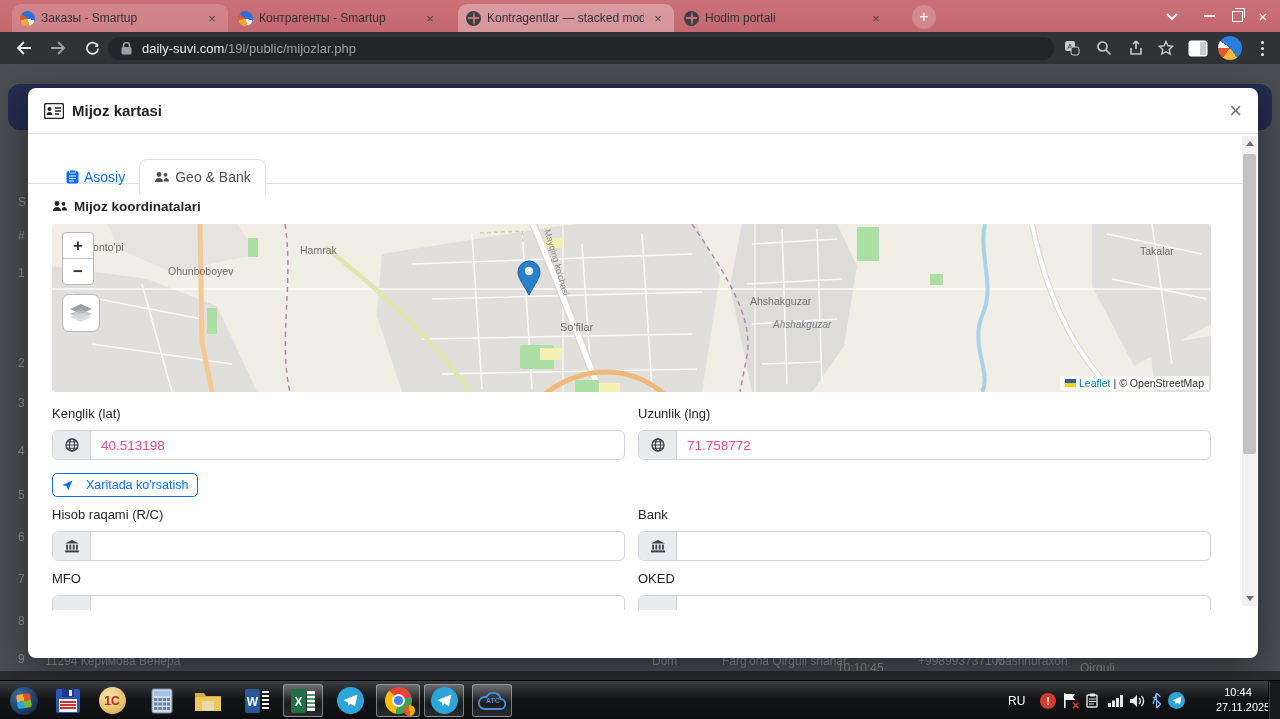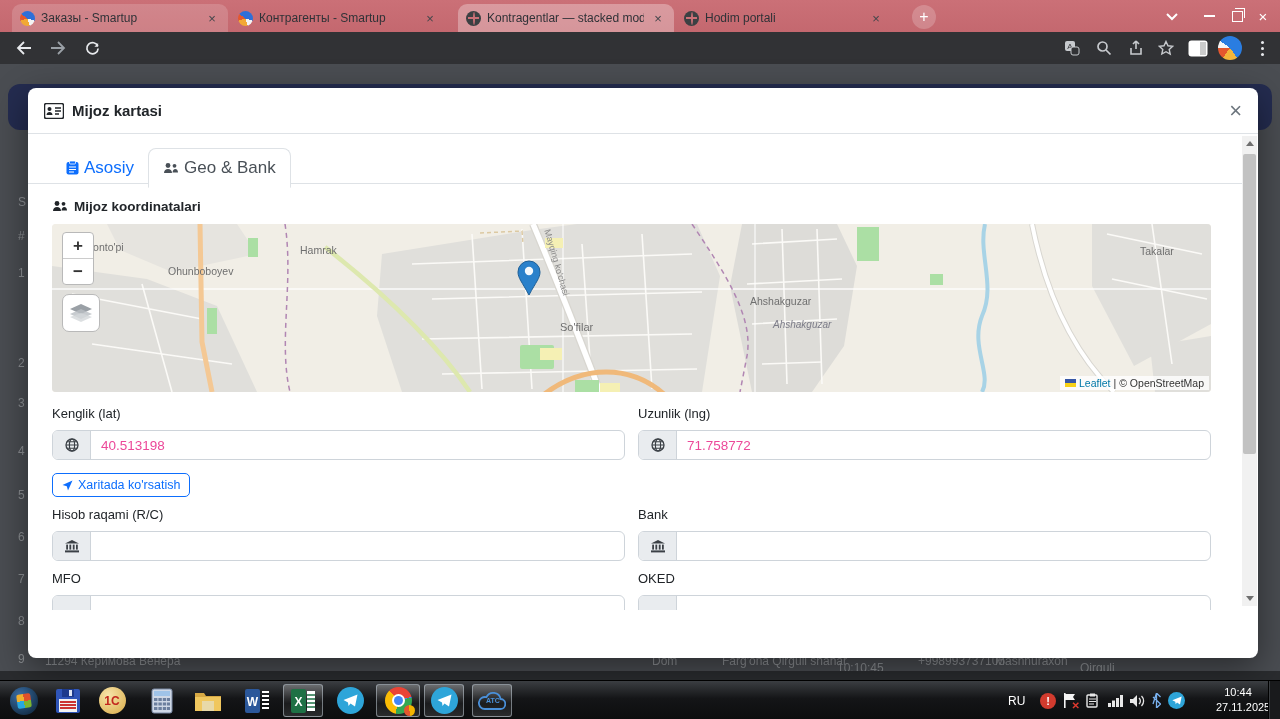--- a/index.html
+++ b/index.html
@@ -31,21 +31,21 @@
   .dim{position:absolute;color:#8d9094;font-size:12px;white-space:nowrap;}
   .botstrip{position:absolute;left:0;top:671px;width:1280px;height:9px;background:#2a2c2f;}
   
   .modal{position:absolute;left:28px;top:88px;width:1230px;height:570px;background:#fff;border-radius:8px;
     box-shadow:0 10px 35px rgba(0,0,0,.45);color:#212529;}
   .m-header{position:absolute;left:0;top:0;right:0;height:46px;border-bottom:1px solid #dee2e6;
     display:flex;align-items:center;padding:0 16px;box-sizing:border-box;}
   .m-title{font-size:15px;font-weight:bold;margin-left:8px;}
   .m-close{margin-left:auto;color:#6c757d;font-size:22px;line-height:1;cursor:pointer;}
   .m-body{position:absolute;left:0;top:46px;width:1214px;height:476px;overflow:hidden;}
-  .tabsrow{position:absolute;left:24px;top:14px;display:flex;font-size:17px;}
+  .tabsrow{position:absolute;left:24px;top:25px;display:flex;font-size:14px;}
   .tabsline{position:absolute;left:0px;top:49px;width:1214px;border-bottom:1px solid #dee2e6;}
   .t-link{display:flex;align-items:center;gap:5px;padding:9px 14px;color:#0d6efd;cursor:pointer;}
   .t-active{color:#495057;background:#fff;border:1px solid #dee2e6;border-bottom:1px solid #fff;
     border-radius:8px 8px 0 0;position:relative;z-index:2;}
   .sect{position:absolute;left:24px;top:65px;display:flex;align-items:center;gap:6px;
     font-size:13.5px;font-weight:bold;color:#212529;}
   .map{position:absolute;left:24px;top:90px;width:1159px;height:168px;border-radius:4px;overflow:hidden;background:#f1eee6;}
   .map-label{position:absolute;color:#6f6f6f;font-size:10.5px;white-space:nowrap;}
   .zoomctl{position:absolute;left:10px;top:8px;width:30px;background:#fff;border:1px solid #b9b9b9;border-radius:4px;overflow:hidden;}
   .zoomctl div{height:25px;display:flex;align-items:center;justify-content:center;font-size:17px;font-weight:bold;color:#333;cursor:pointer;}
@@ -54,21 +54,21 @@
     border-radius:7px;display:flex;align-items:center;justify-content:center;cursor:pointer;}
   .attrib{position:absolute;right:2px;bottom:2px;background:rgba(255,255,255,.78);padding:1px 5px;
     font-size:10.5px;color:#333;display:flex;align-items:center;gap:3px;}
   .flag{width:11px;height:8px;background:linear-gradient(#3757a6 50%,#f7d117 50%);display:inline-block;}
   .f-label{position:absolute;font-size:13px;color:#212529;}
   .igroup{position:absolute;height:30px;display:flex;border:1px solid #ced4da;border-radius:6px;box-sizing:border-box;background:#fff;}
   .iprefix{width:37px;background:#e9ecef;border-right:1px solid #ced4da;border-radius:5px 0 0 5px;
     display:flex;align-items:center;justify-content:center;}
   .igroup input{flex:1;border:none;outline:none;font-size:13.5px;color:#ec4899;padding:0 10px;
     font-family:"Liberation Sans",sans-serif;background:transparent;}
-  .btn-outline{position:absolute;left:24px;top:339px;height:24px;display:inline-flex;align-items:center;gap:5px;
+  .btn-outline{position:absolute;left:24px;top:339px;height:24px;display:inline-flex;align-items:center;gap:13px;
     padding:0 9px;border:1px solid #0d6efd;color:#0d6efd;border-radius:5px;font-size:12.5px;background:#fff;cursor:pointer;}
   .m-footer{position:absolute;left:0;top:522px;width:1230px;height:48px;border-top:1px solid #dee2e6;
     display:flex;align-items:center;justify-content:flex-end;gap:7px;padding-right:17px;box-sizing:border-box;}
   .btn{height:31px;border:none;border-radius:5px;font-size:13.5px;padding:0 13px;color:#fff;cursor:pointer;
     display:inline-flex;align-items:center;gap:6px;font-family:"Liberation Sans",sans-serif;}
   .btn-gray{background:#6c757d;}
   .btn-blue{background:#0d6efd;}
   .sbar{position:absolute;left:1214px;top:48px;width:15px;height:470px;background:#f1f1f1;}
   .sb-arrow{position:absolute;left:0;width:15px;height:15px;display:flex;align-items:center;justify-content:center;}
   .tri-up{width:0;height:0;border-left:4px solid transparent;border-right:4px solid transparent;border-bottom:5px solid #6f6f6f;}
@@ -159,20 +159,30 @@
       <svg width="16" height="14" viewBox="0 0 16 14">
           <path d="M8 1l6 6-6 6M14 7H1" stroke="#9aa0a6" stroke-width="1.8" fill="none"></path>
         </svg>
     </div>
     <div class="tool-ic" style="left:80px">
       <svg width="15" height="15" viewBox="0 0 16 16">
           <path d="M13.6 5.5A6 6 0 1 0 14 8" stroke="#e8eaed" stroke-width="1.8" fill="none"></path>
           <path d="M14 2v4h-4z" fill="#e8eaed"></path>
         </svg>
     </div>
+    <div class="urlpill">
+      <span style="margin:0 10px 0 13px">
+        <svg width="11" height="13" viewBox="0 0 11 13">
+            <rect x="0.5" y="5" width="10" height="7.5" rx="1.5" fill="#9aa0a6"></rect>
+            <path d="M2.5 5V3.5a3 3 0 0 1 6 0V5" stroke="#9aa0a6" stroke-width="1.6" fill="none"></path>
+          </svg>
+      </span>
+      <span>daily-suvi.com</span>
+        <span style="color:#9aa0a6">/19l/public/mijozlar.php</span>
+    </div>
     <div class="tool-ic" style="left:1060px">
       <svg width="16" height="16" viewBox="0 0 16 16">
           <rect x="1" y="1" width="10" height="10" rx="2" fill="#c7cace"></rect>
           <text x="6" y="9" font-size="8" text-anchor="middle" fill="#313235" font-family="Liberation Sans">A</text>
           <rect x="7" y="7" width="8" height="8" rx="2" fill="#313235" stroke="#c7cace"></rect>
         </svg>
     </div>
     <div class="tool-ic" style="left:1092px">
       <svg width="16" height="16" viewBox="0 0 16 16">
           <circle cx="6.5" cy="6.5" r="4.5" stroke="#c7cace" stroke-width="1.7" fill="none"></circle>

